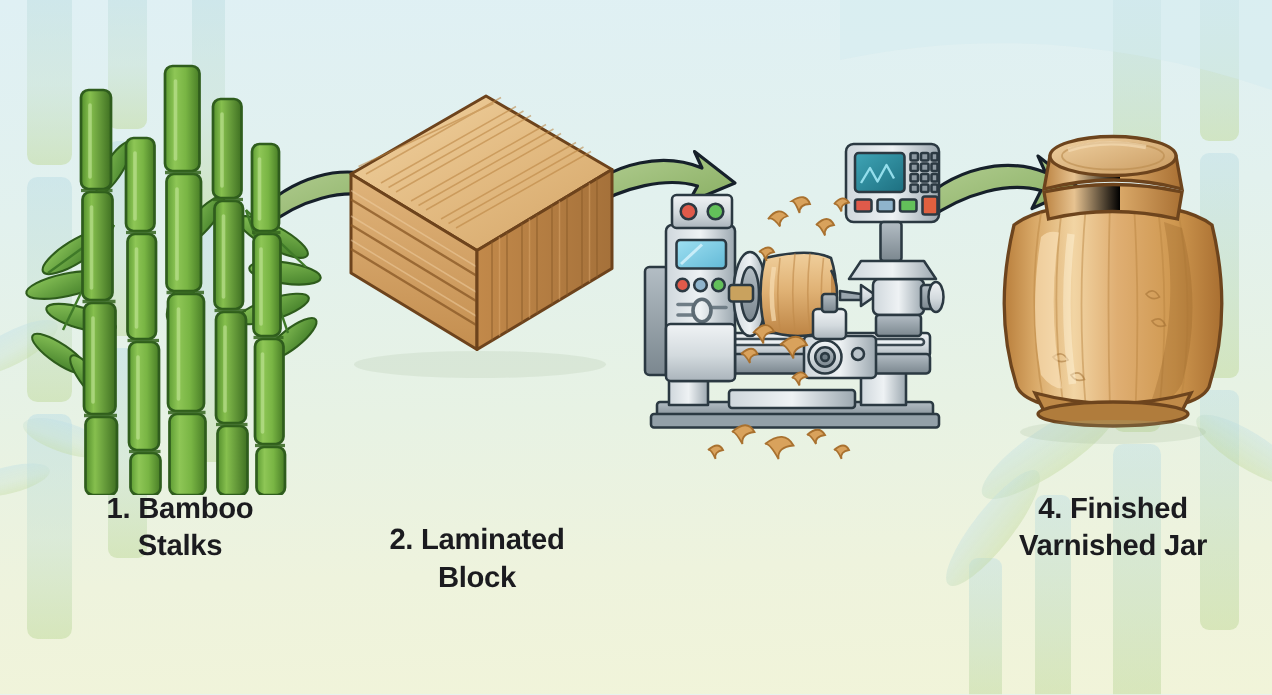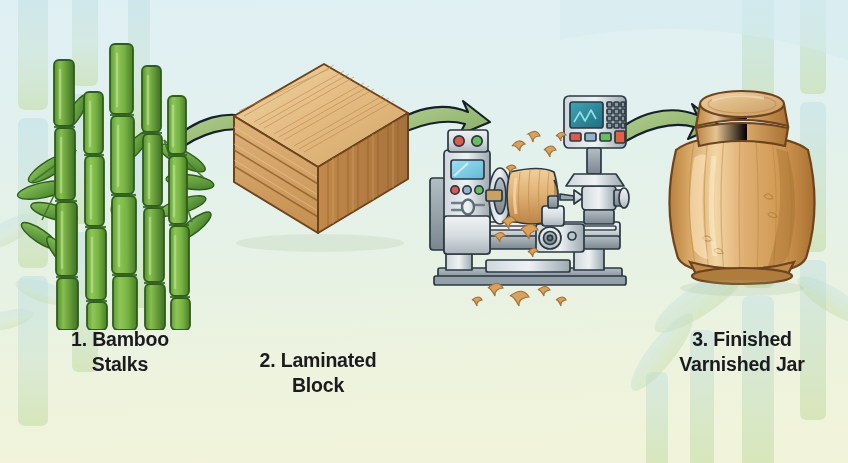--- a/index.html
+++ b/index.html
@@ -493,18 +493,18 @@
         <path d="M64 104 q42 -12 84 0 l4 22 q-45 -12 -92 0 z" fill="url(#jarlid)" stroke="#6d441d" stroke-width="2.2"></path>
         <ellipse cx="106" cy="104" rx="42" ry="13" fill="url(#lidtop)" stroke="#6d441d" stroke-width="2.2"></ellipse>
         <ellipse cx="106" cy="104" rx="34" ry="9" fill="none" stroke="#b98a4c" stroke-width="1.2" opacity=".6"></ellipse>
         <path d="M76 100 q24 -8 52 -2" stroke="#f7e0bb" stroke-width="3" fill="none" opacity=".6"></path>
 
         <path d="M54 262 q52 14 104 0 l-6 12 q-46 12 -92 0 z" fill="#c08a48" stroke="#6d441d" stroke-width="2.2"></path>
         <ellipse cx="106" cy="276" rx="50" ry="8" fill="#b07c3c" stroke="#6d441d" stroke-width="2.2"></ellipse>
 
         <ellipse cx="106" cy="288" rx="62" ry="8" fill="#9fb894" opacity=".2"></ellipse>
       </svg>
-      <div class="caption">3. Finished
+      <div class="caption">4. Finished
 Varnished Jar</div>
     </div>
 
   </div>
 </div>
 
 </body></html>

